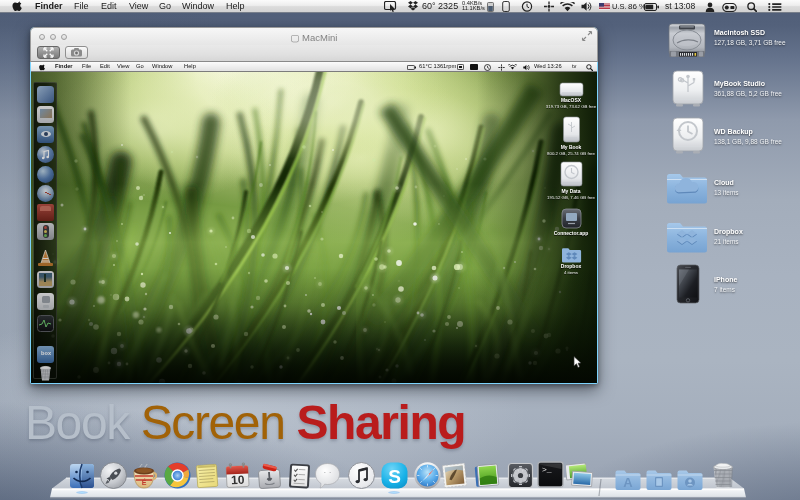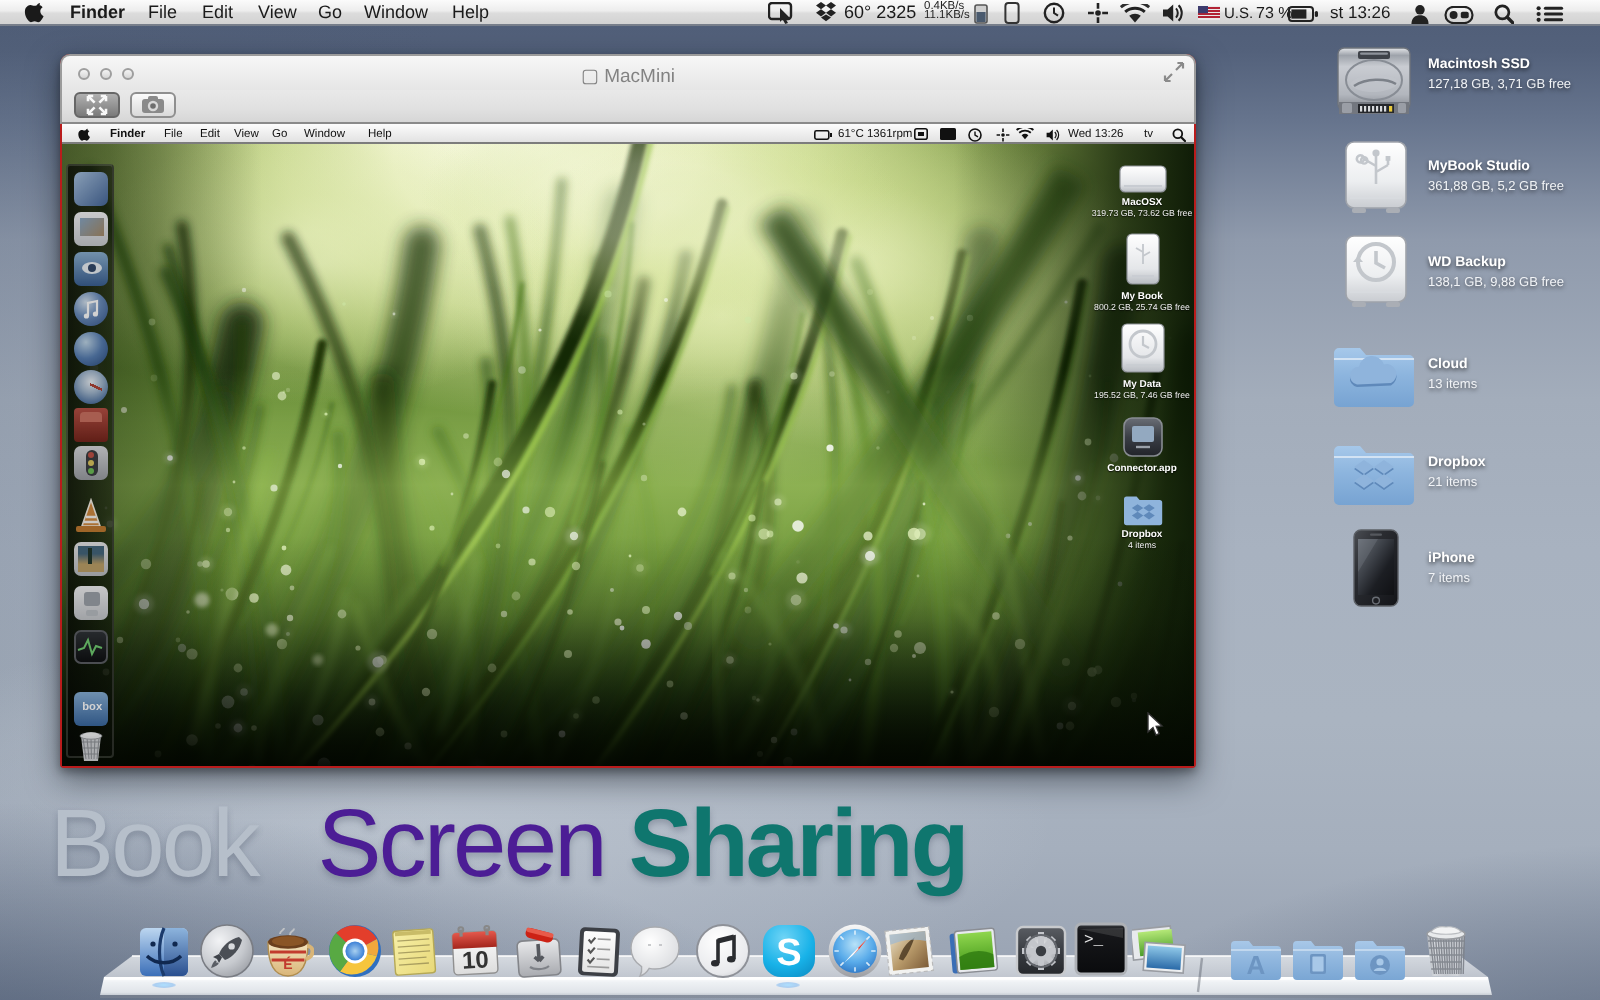--- a/index.html
+++ b/index.html
@@ -24,21 +24,21 @@
   color:#1a1a1a;
 }
 .mb-item { position:absolute; top:0; height:13px; line-height:13px; font-size:9px; }
 .mb-b { font-weight:bold; }
 
 
 #win {
   position:absolute; left:30px; top:27px; width:568px; height:357px;
   border-radius:5px 5px 2px 2px;
   box-shadow:0 6px 16px rgba(10,16,24,0.5), 0 2px 5px rgba(0,0,0,0.35);
-  background:#b91c1c;
+  background:#7dd3fc;
 }
 #titlebar {
   position:absolute; left:0; top:0; width:568px; height:18px;
   border-radius:5px 5px 0 0;
   background:linear-gradient(180deg,#f7f7f7 0%,#f0f0f0 40%,#e6e6e6 100%);
   border:1px solid #9b9b9b; border-bottom:none;
 }
 .tl { position:absolute; top:6px; width:6px; height:6px; border-radius:50%;
   border:1px solid #9e9e9e; background:linear-gradient(180deg,#f4f4f4,#d6d6d6); }
 #wtitle { position:absolute; left:0; right:0; top:4px; text-align:center;
@@ -57,22 +57,22 @@
 
 
 #wall { position:absolute; left:0; top:10px; width:566px; height:311px; }
 
 
 #bigtext {
   position:absolute; left:25px; top:395px; height:60px;
   font-size:48px; letter-spacing:-1.4px; white-space:nowrap;
   color:#b6bfca; text-shadow:0 2px 3px rgba(60,70,90,0.3);
 }
-#bigtext .w2 { color:#4c1d95;margin-left:18px; }
-#bigtext .w3 { font-weight:bold; color:#0f766e; }
+#bigtext .w2 { color:#a16207; }
+#bigtext .w3 { font-weight:bold; color:#b91c1c; }
 
 .hlabel { position:absolute; font-size:7px; font-weight:bold; color:#ffffff;
   text-shadow:0 1px 2px rgba(0,0,0,0.65); white-space:nowrap; }
 .hsub { position:absolute; font-size:6.5px; color:#f2f4f7;
   text-shadow:0 1px 2px rgba(0,0,0,0.6); white-space:nowrap; }
 
 .rm { position:absolute; top:0; height:10px; line-height:10px; font-size:8px; color:#111;
   transform:scale(0.72); transform-origin:left center; white-space:nowrap; }
 .rlabel { position:absolute; width:80px; text-align:center; font-size:8px; font-weight:bold; color:#fff;
   text-shadow:0 1px 1px rgba(0,0,0,0.8); transform:scale(0.62); transform-origin:center top; white-space:nowrap; }
@@ -130,27 +130,27 @@
   <svg class="abs" style="left:581px;top:1px;" width="11" height="11" viewBox="0 0 11 11">
     <path d="M0.5 3.8 L2.8 3.8 L5.6 1.2 L5.6 9.8 L2.8 7.2 L0.5 7.2 Z" fill="#222"></path>
     <path d="M7 3.2 A3.4 3.4 0 0 1 7 7.8 M8.3 1.6 A5.6 5.6 0 0 1 8.3 9.4" stroke="#222" stroke-width="1" fill="none"></path>
   </svg>
   <svg class="abs" style="left:599px;top:3px;" width="11" height="7" viewBox="0 0 11 7">
     <rect width="11" height="7" fill="#e8e8e8"></rect>
     <path d="M0 1 H11 M0 2.5 H11 M0 4 H11 M0 5.5 H11" stroke="#b22234" stroke-width="0.9"></path>
     <rect width="5" height="3.6" fill="#3c3b6e"></rect>
   </svg>
   <div class="mb-item" style="left:612px;font-size:7.5px;">U.S.</div>
-  <div class="mb-item" style="left:628px;font-size:8px;">73 %</div>
+  <div class="mb-item" style="left:628px;font-size:8px;">86 %</div>
   <svg class="abs" style="left:644px;top:3px;" width="15" height="8" viewBox="0 0 15 8">
     <rect x="0.5" y="0.5" width="12" height="7" rx="1.5" fill="none" stroke="#222" stroke-width="1"></rect>
     <rect x="1.7" y="1.7" width="7.5" height="4.6" fill="#222"></rect>
     <rect x="13.4" y="2.5" width="1.6" height="3" rx="0.8" fill="#222"></rect>
   </svg>
-  <div class="mb-item" style="left:665px;font-size:8.5px;">st 13:26</div>
+  <div class="mb-item" style="left:665px;font-size:8.5px;">st 13:08</div>
   <svg class="abs" style="left:705px;top:2px;" width="10" height="10" viewBox="0 0 11 11">
     <circle cx="5.5" cy="3.2" r="2.6" fill="#222"></circle>
     <path d="M0.8 11 C0.8 7.5 3 6.2 5.5 6.2 C8 6.2 10.2 7.5 10.2 11 Z" fill="#222"></path>
   </svg>
   <svg class="abs" style="left:722px;top:2.5px;" width="15" height="9" viewBox="0 0 16 10">
     <rect x="0.5" y="0.5" width="15" height="9" rx="4.5" fill="none" stroke="#222" stroke-width="1.2"></rect>
     <circle cx="5" cy="5" r="2.2" fill="#222"></circle>
     <rect x="9" y="3.2" width="4.4" height="3.6" rx="1" fill="#222"></rect>
   </svg>
   <svg class="abs" style="left:747px;top:2px;" width="10" height="10" viewBox="0 0 11 11">

